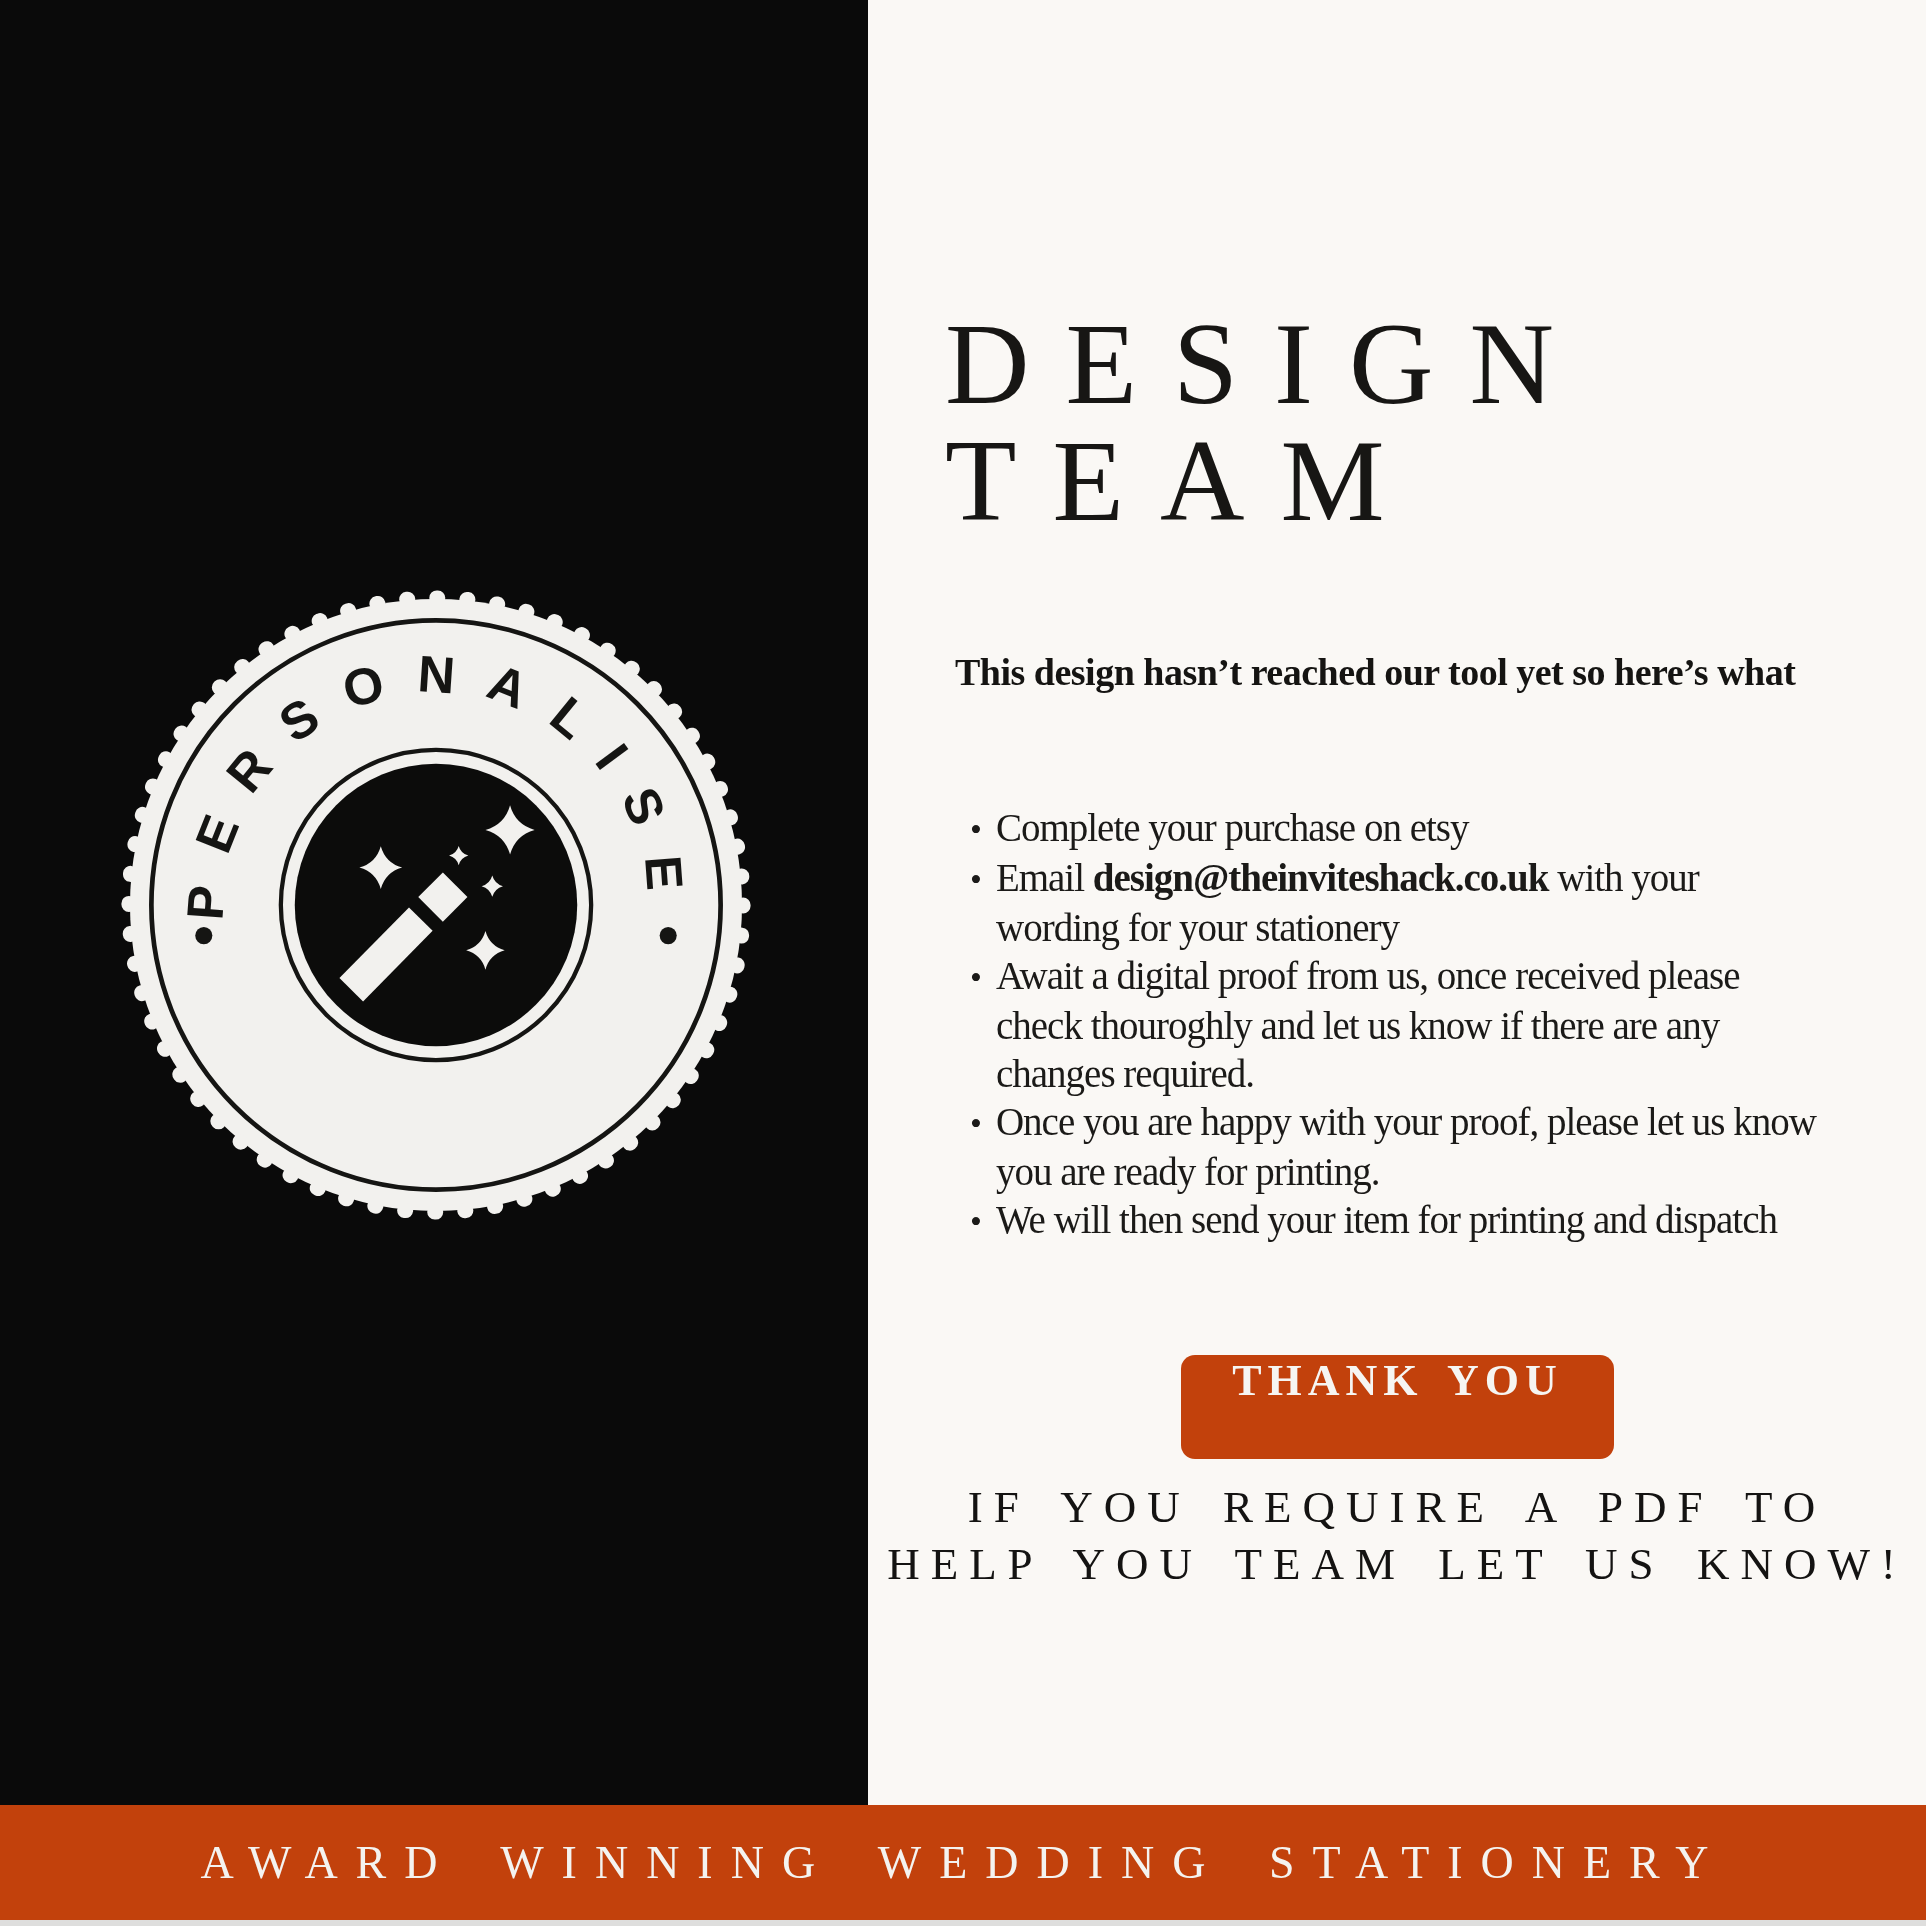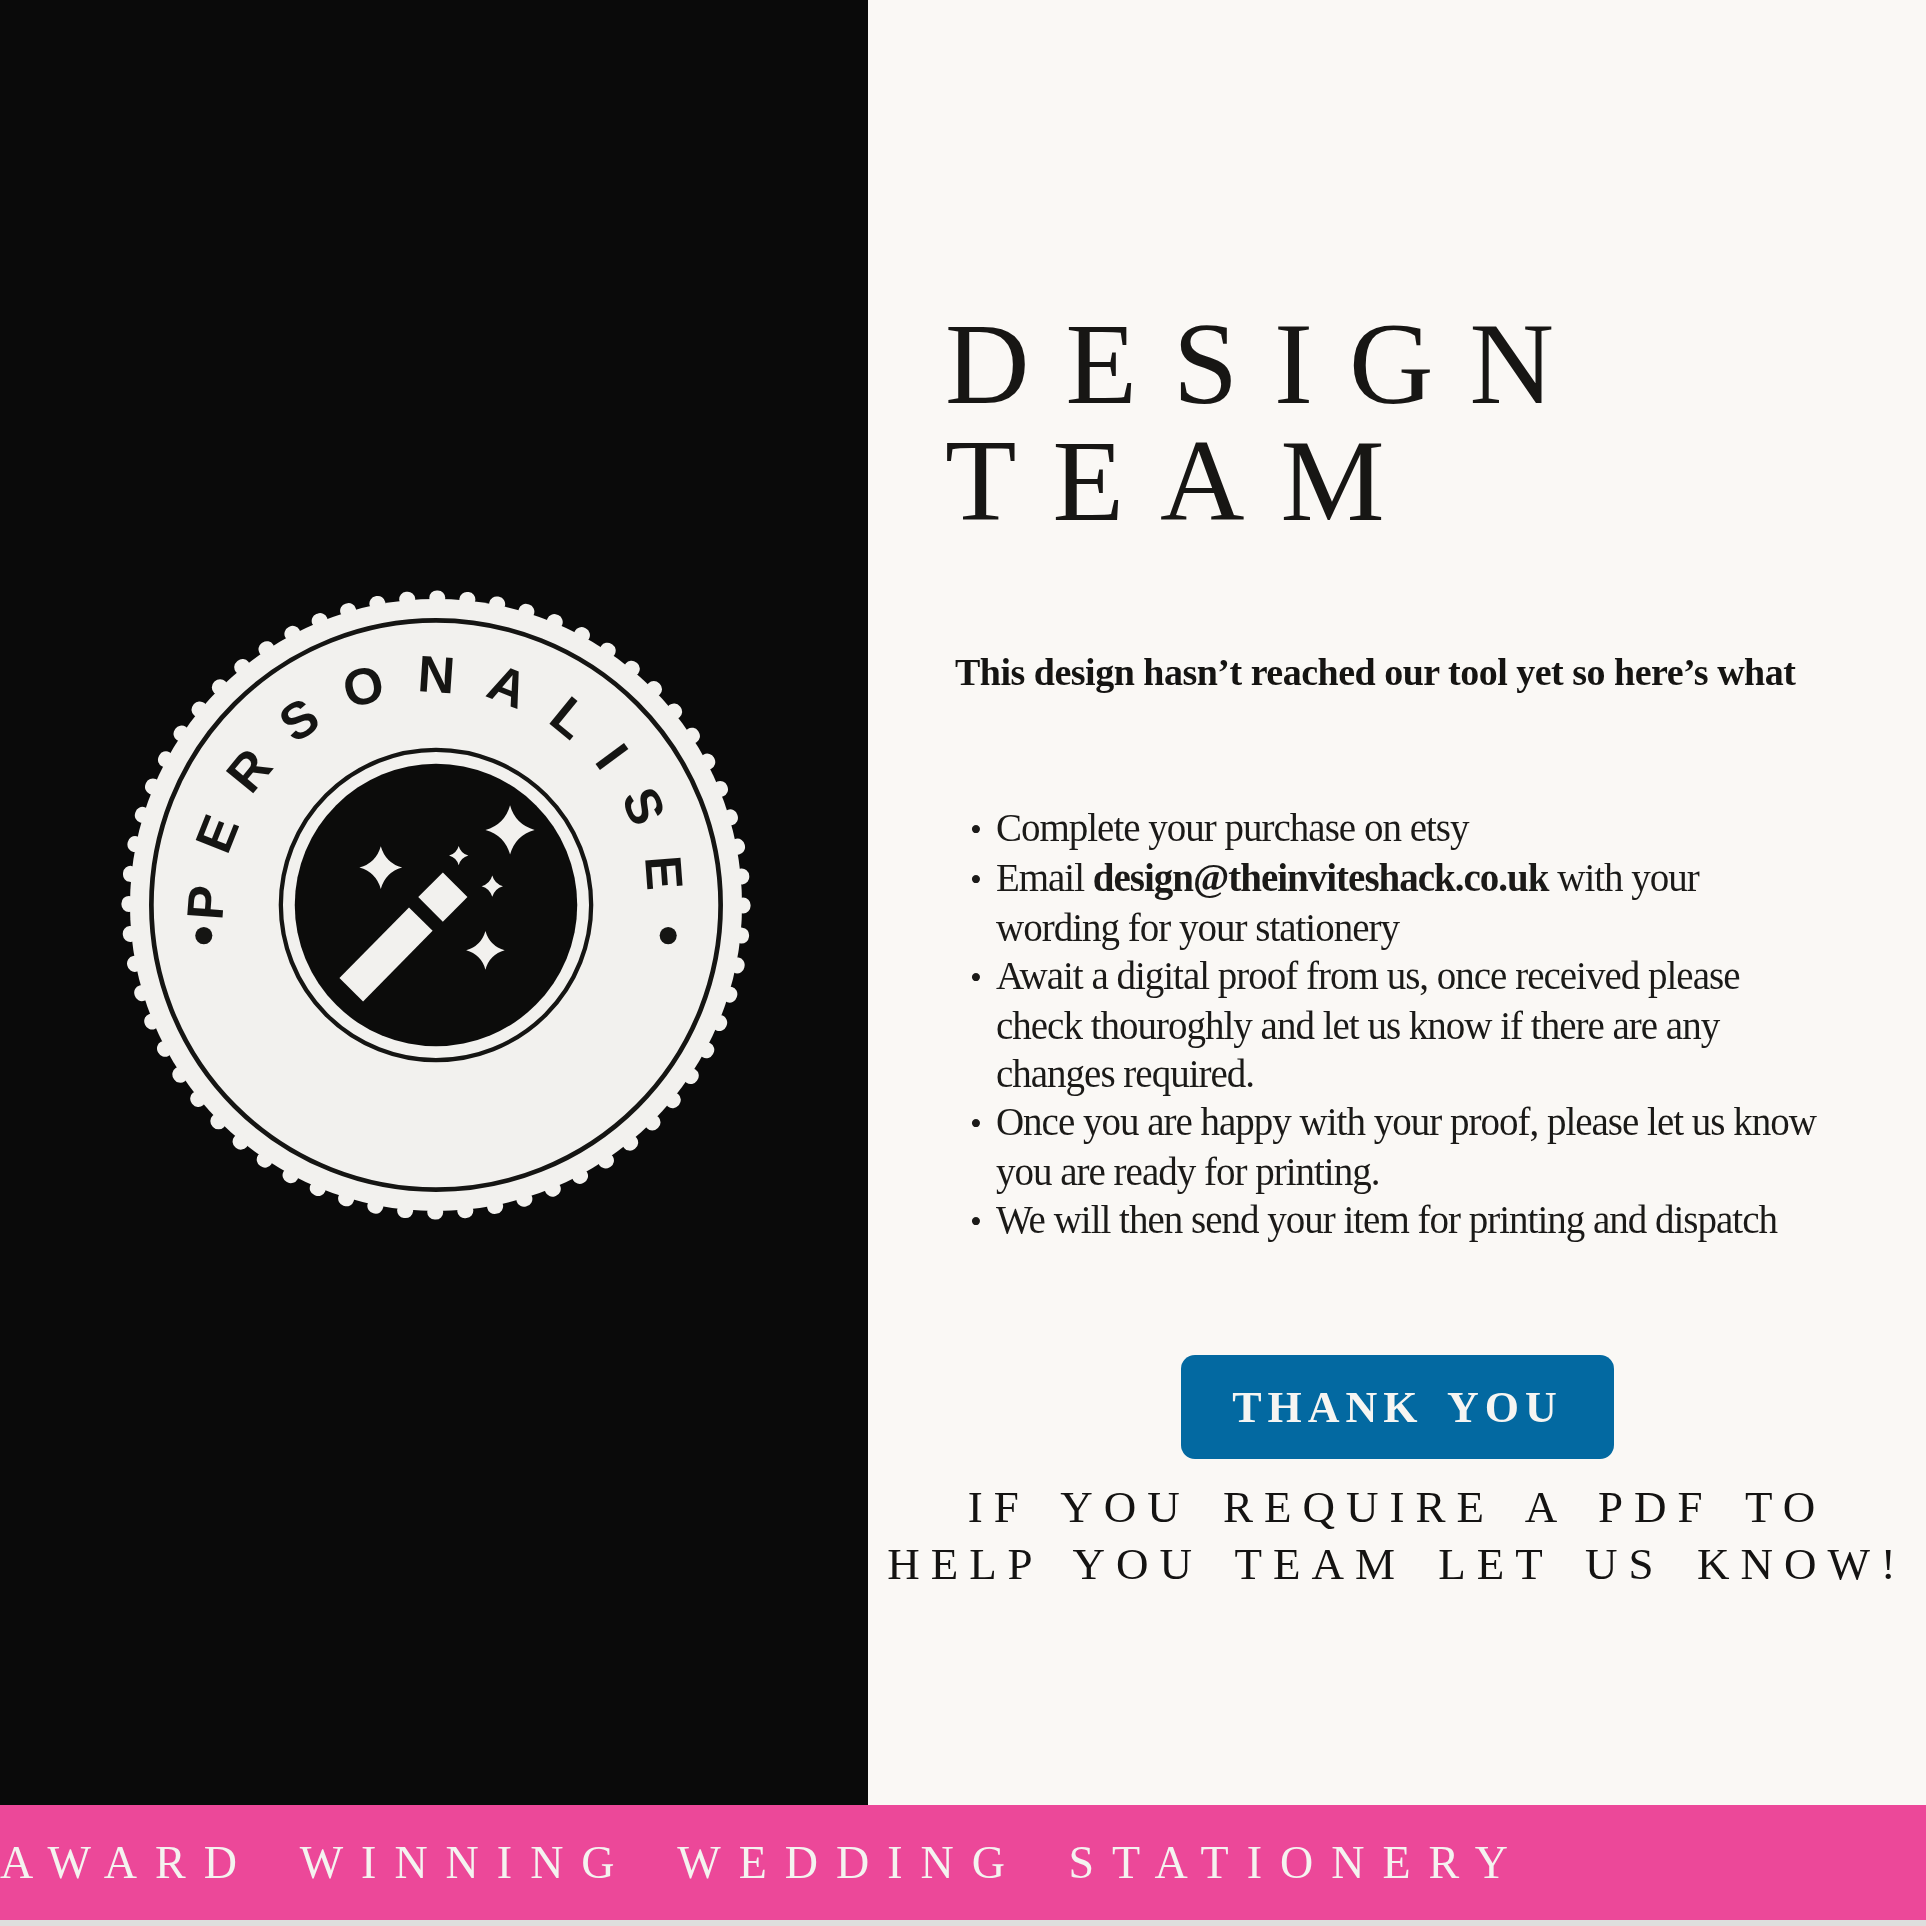--- a/index.html
+++ b/index.html
@@ -22,31 +22,31 @@
          letter-spacing:-0.5px;color:#14131100;color:#151412;}
   .intro div{white-space:nowrap;}
 
   .bullets{position:absolute;left:87px;top:789px;margin:15px;padding:0;list-style:none;
            font-size:39px;line-height:48px;letter-spacing:-1px;color:#1b1a18;}
   .bullets .ln{white-space:nowrap;}
   .bullets .ln.cont{padding-left:26px;}
   .bullets .dot{font-size:34px;margin-right:14px;letter-spacing:0;}
   .bullets b{font-weight:700;}
 
-  .thanks-btn{position:absolute;left:313px;top:1355px;width:433px;height:104px;background:#0369a1;
+  .thanks-btn{position:absolute;left:313px;top:1355px;width:433px;height:104px;background:#c2410c;
               border:none;border-radius:14px;color:#f6f5f2;font-family:"Liberation Serif", serif;
               font-weight:700;font-size:44px;letter-spacing:6px;word-spacing:8px;
-              display:flex;align-items:center;justify-content:center;cursor:pointer;}
+              display:flex;align-items:flex-start;justify-content:center;cursor:pointer;}
 
   .pdf-note{position:absolute;left:0;top:1479px;width:1058px;text-align:center;
             font-size:45px;line-height:57px;letter-spacing:11px;word-spacing:10px;color:#141312;}
   .pdf-note div{white-space:nowrap;}
 
-  .footer{position:absolute;left:0;top:1805px;width:1927px;height:115px;background:#ec4899;
-          display:flex;align-items:center;color:#f4f3f0;
+  .footer{position:absolute;left:0;top:1805px;width:1927px;height:115px;background:#c2410c;
+          display:flex;align-items:center;justify-content:center;color:#f4f3f0;
           font-size:46px;letter-spacing:18px;word-spacing:16px;white-space:nowrap;}
   .bottom-strip{position:absolute;left:0;top:1920px;width:1927px;height:7px;background:#dededd;}
 </style>
 </head>
 <body>
 
 <div class="canvas">
 
   <div class="left-panel">
     <div class="badge-wrap">

